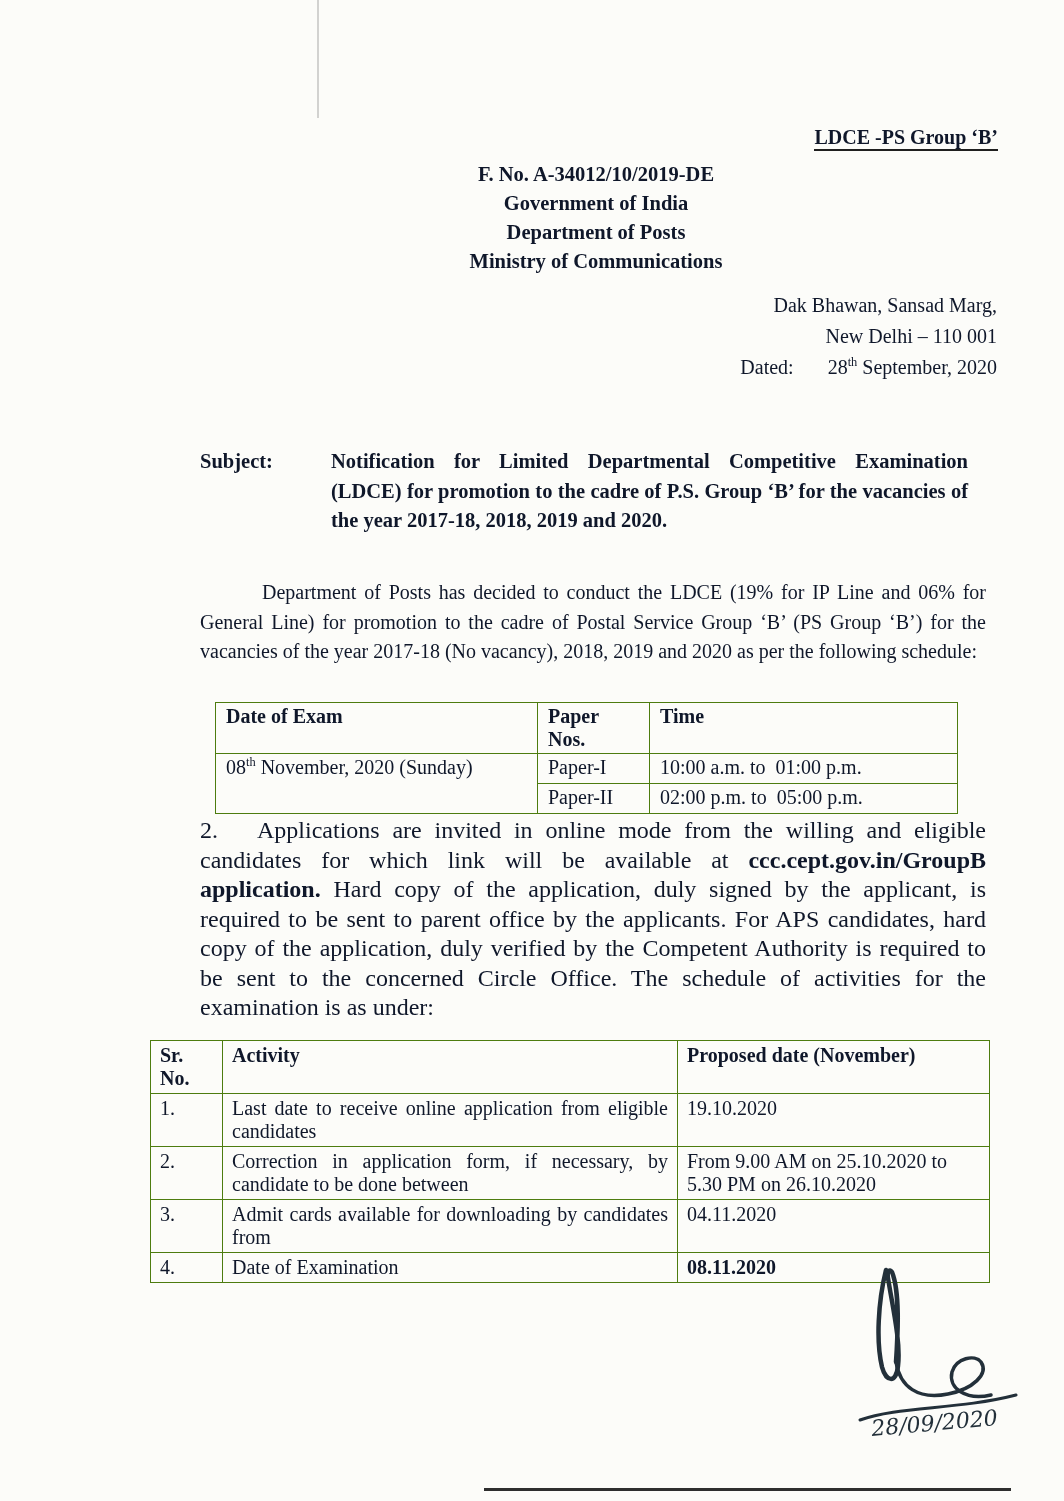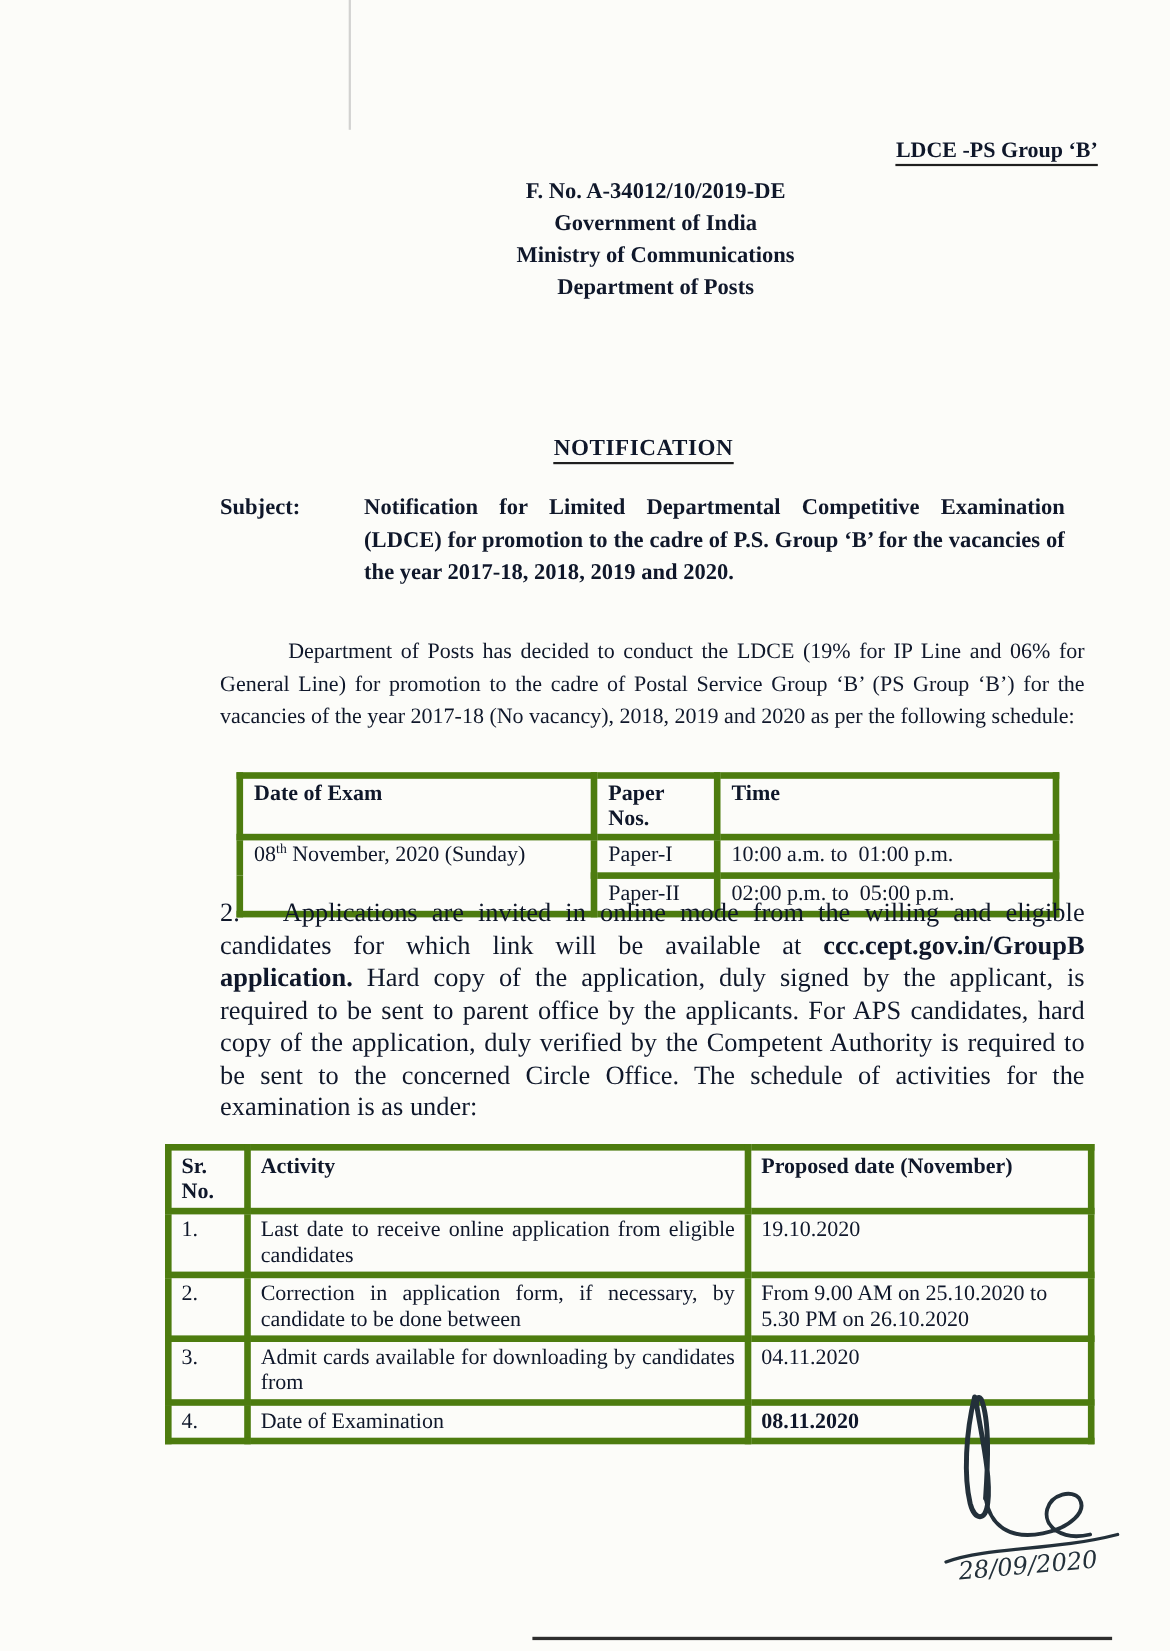--- a/index.html
+++ b/index.html
@@ -46,21 +46,21 @@
     font-size: 20px; line-height: 29.5px; text-align: justify; text-indent: 62px;
   }
   .para2 {
     position: absolute; top: 816px; left: 200px; width: 786px;
     font-size: 24px; line-height: 29.5px; text-align: justify;
   }
   .p2tab { display: inline-block; width: 39px; }
 
   table { border-collapse: collapse; font-size: 20px; }
   th, td {
-    border: 6px solid #4d7c0f;
+    border: 1px solid #4d7c0f;
     padding: 2px 10px;
     text-align: left;
     font-weight: normal;
     vertical-align: top;
   }
   th { font-weight: bold; }
   .ws-pre { white-space: pre-wrap; }
   .bold-cell { font-weight: bold; }
 
   .exam-table { position: absolute; top: 702px; left: 215px; }
@@ -90,28 +90,32 @@
 
   <div class="scanline-left"></div>
 
   <div class="tag">
     <span class="underline">LDCE -PS Group ‘B’</span>
   </div>
 
   <div class="center-head">
     <div>F. No. A-34012/10/2019-DE</div>
     <div>Government of India</div>
+    <div>Department of Posts</div>
     <div>Ministry of Communications</div>
-    <div>Department of Posts</div>
   </div>
 
+  <div class="addr">
+    <div>Dak Bhawan, Sansad Marg,</div>
+    <div>New Delhi – 110 001</div>
+    <div>
+      <span class="dated-label">Dated:</span><span><span>28</span><sup>th</sup><span> September, 2020</span></span>
+    </div>
+  </div>
 
-  <div class="notif">
-    <span class="underline">NOTIFICATION</span>
-  </div>
 
   <div class="subject">
     <div class="subject-label">Subject:</div>
     <div class="subject-text">Notification for Limited Departmental Competitive Examination (LDCE) for promotion to the cadre of P.S. Group ‘B’ for the vacancies of the year 2017-18, 2018, 2019 and 2020.</div>
   </div>
 
   <div class="para1">Department of Posts has decided to conduct the LDCE (19% for IP Line and 06% for General Line) for promotion to the cadre of Postal Service Group ‘B’ (PS Group ‘B’) for the vacancies of the year 2017-18 (No vacancy), 2018, 2019 and 2020 as per the following schedule:</div>
 
   <table class="exam-table">
     <colgroup>

